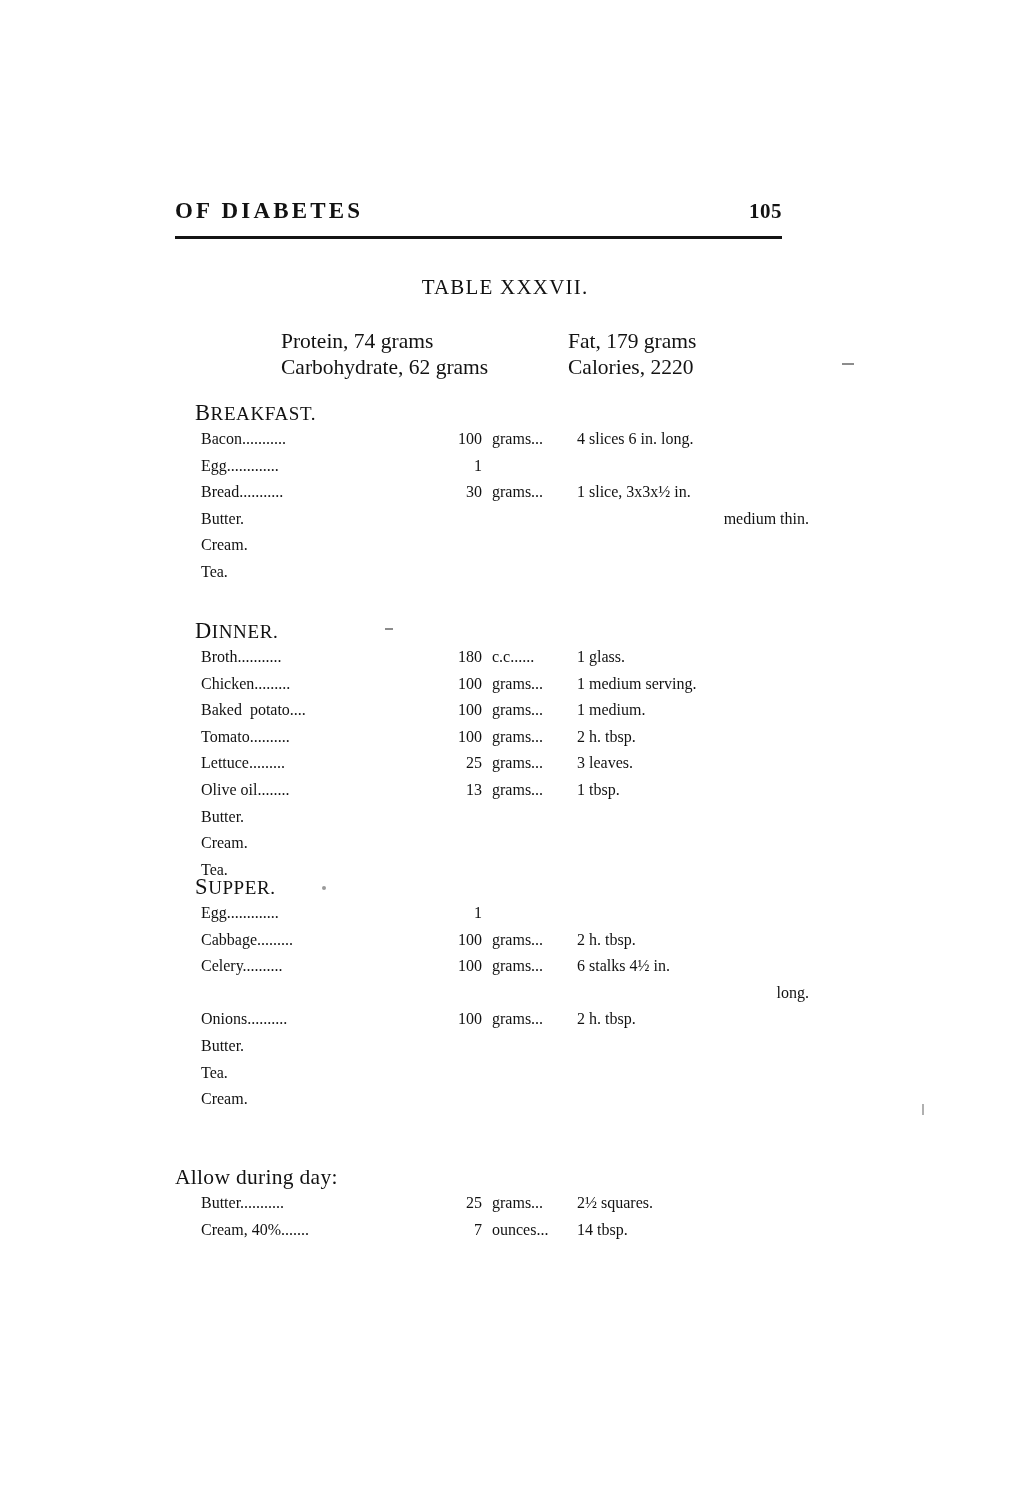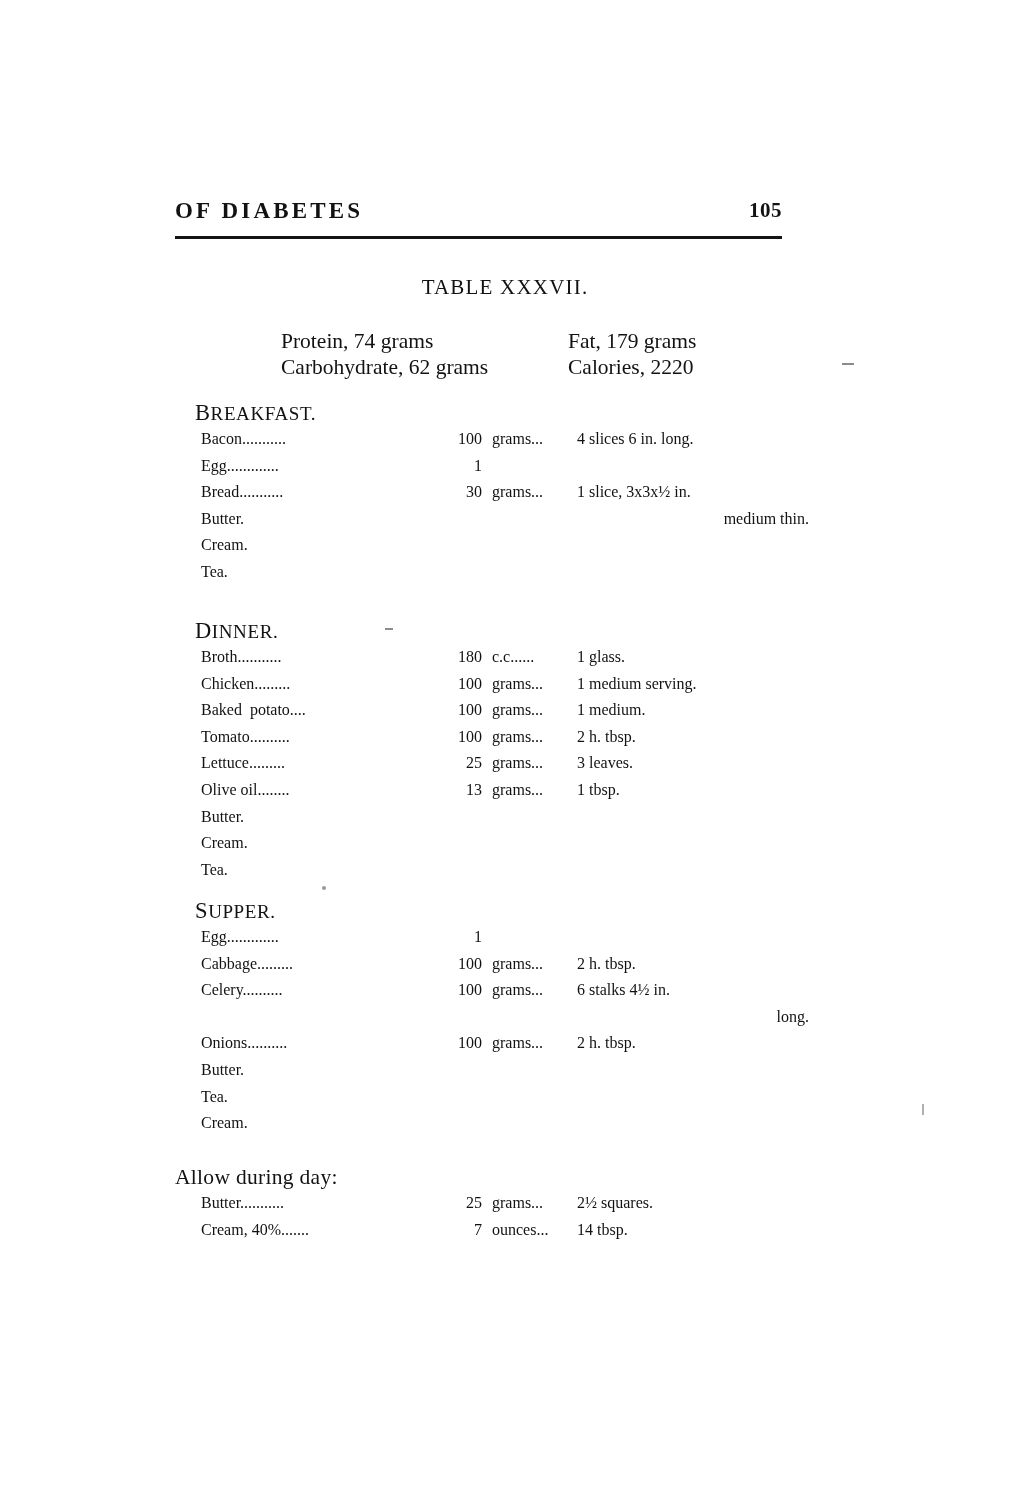--- a/index.html
+++ b/index.html
@@ -22,21 +22,21 @@
     height: 1495px;
   }
 
   
   .header {
     position: absolute;
     left: 175px;
     top: 198px;
     width: 607px;
     display: flex;
-    align-items: flex-start;
+    align-items: flex-end;
     justify-content: space-between;
   }
   .header-title {
     font-size: 23px;
     letter-spacing: 3.2px;
     font-weight: 700;
   }
   .header-page {
     font-size: 21px;
     font-weight: 700;
@@ -120,21 +120,21 @@
   }
   .far-right {
     text-align: right;
     width: 608px;
     display: block;
   }
 
   
   #breakfast { top: 400px; }
   #dinner    { top: 618px; }
-  #supper    { top: 898px; }
+  #supper    { top: 874px; }
   #allowance { top: 1165px; }
 
   .allow-title {
     font-size: 21.5px;
     letter-spacing: 0.3px;
   }
 
   .stray1 {
     position: absolute;
     left: 842px;

